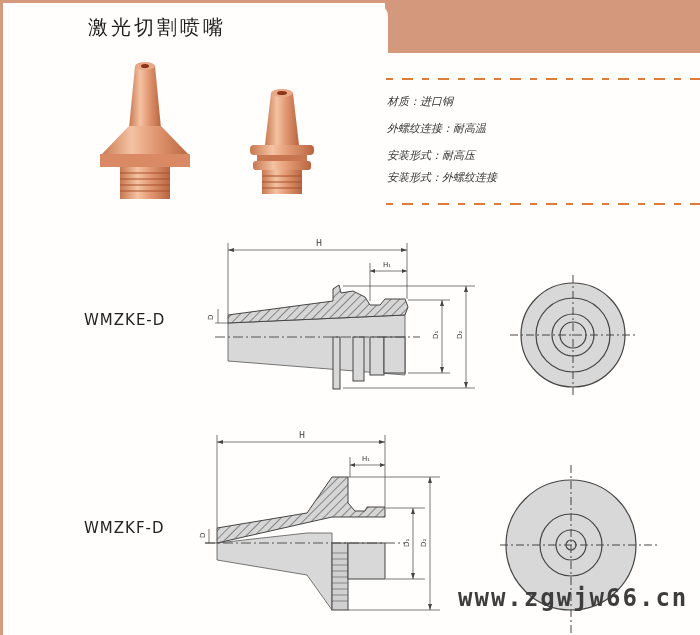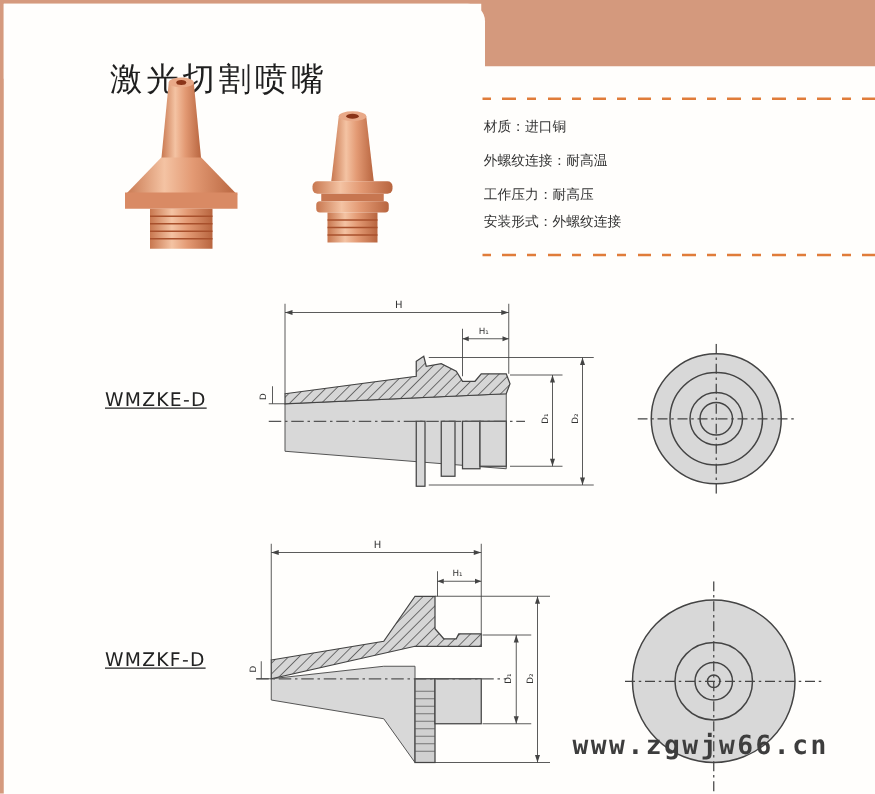--- a/index.html
+++ b/index.html
@@ -1,27 +1,27 @@
 <!DOCTYPE html>
 <html><head>
 <meta charset="utf-8">
 <style>
   html, body { margin: 0; padding: 0; }
   body { width: 700px; height: 635px; position: relative; overflow: hidden; background: #fffefc; font-family: "DejaVu Sans", sans-serif; }
   .frame-left { position: absolute; left: 0; top: 0; width: 3px; height: 635px; background: #d59a7e; }
   .frame-top { position: absolute; left: 0; top: 0; width: 700px; height: 3px; background: #d59a7e; }
   .header-band { position: absolute; left: 385px; top: 0; width: 315px; height: 53px; background: #d4997d; }
   .title-tab { position: absolute; left: 3px; top: 3px; width: 385px; height: 60px; background: #fffefc; border-top-right-radius: 14px; }
-  .title { position: absolute; left: 88px; top: 14px; font-size: 26px; color: #1f1f1f; letter-spacing: 3px; font-family: Liberation Serif, serif; margin-top: 32px; }
+  .title { position: absolute; left: 88px; top: 14px; font-size: 20px; color: #1f1f1f; letter-spacing: 3px; font-family: Liberation Serif, serif; }
   .dash-line { position: absolute; left: 386px; width: 314px; height: 2px;
     background: repeating-linear-gradient(90deg, #e07c3a 0 7px, transparent 7px 16px, #e07c3a 16px 27px, transparent 27px 36px); }
-  .spec { position: absolute; left: 387px; font-size: 11px; color: #333; }
+  .spec { position: absolute; left: 387px; font-size: 11px; color: #333; font-style: italic; }
   .photo { position: absolute; }
-  .model-label { position: absolute; font-size: 15px; color: #222; letter-spacing: 1px; font-family: "DejaVu Sans", sans-serif; text-decoration: underline; }
-  .watermark { position: absolute; left: 458px; top: 584px; font-family: "DejaVu Sans Mono", monospace; font-size: 21px; font-weight: bold; color: #3d3d3d; letter-spacing: 2px; }
+  .model-label { position: absolute; font-size: 15px; color: #222; letter-spacing: 1px; font-family: "DejaVu Sans", sans-serif; }
+  .watermark { position: absolute; left: 458px; top: 584px; font-family: "DejaVu Sans Mono", monospace; font-size: 24px; font-weight: bold; color: #3d3d3d; letter-spacing: 2px; }
   svg text { font-family: "DejaVu Sans", sans-serif; }
 </style>
 </head>
 <body>
 
 <div class="frame-top"></div>
 <div class="frame-left"></div>
 <div class="header-band"></div>
 <div class="title-tab"></div>
 <div class="title">激光切割喷嘴</div>
@@ -59,21 +59,21 @@
   <g stroke="#a8502c" stroke-width="1.2">
       <line x1="17" y1="91" x2="57" y2="91"></line>
       <line x1="17" y1="97" x2="57" y2="97"></line>
       <line x1="17" y1="103" x2="57" y2="103"></line>
     </g>
 </svg>
 
 <div class="dash-line" style="top:78px"></div>
 <div class="spec" style="top:94px">材质：进口铜</div>
 <div class="spec" style="top:121px">外螺纹连接：耐高温</div>
-<div class="spec" style="top:148px">工作压力：耐高压</div>
+<div class="spec" style="top:148px">安装形式：耐高压</div>
 <div class="spec" style="top:170px">安装形式：外螺纹连接</div>
 <div class="dash-line" style="top:203px"></div>
 
 <div class="model-label" style="left:84px;top:311px">WMZKE-D</div>
 <svg style="position:absolute;left:200px;top:235px" width="280" height="160" viewBox="0 0 280 160">
   <defs>
     <pattern id="hatch" width="6" height="6" patternUnits="userSpaceOnUse" patternTransform="rotate(45)">
       <rect width="6" height="6" fill="#d6d6d6"></rect>
         <line x1="0" y1="0" x2="0" y2="6" stroke="#555" stroke-width="1.3"></line>
     </pattern>

